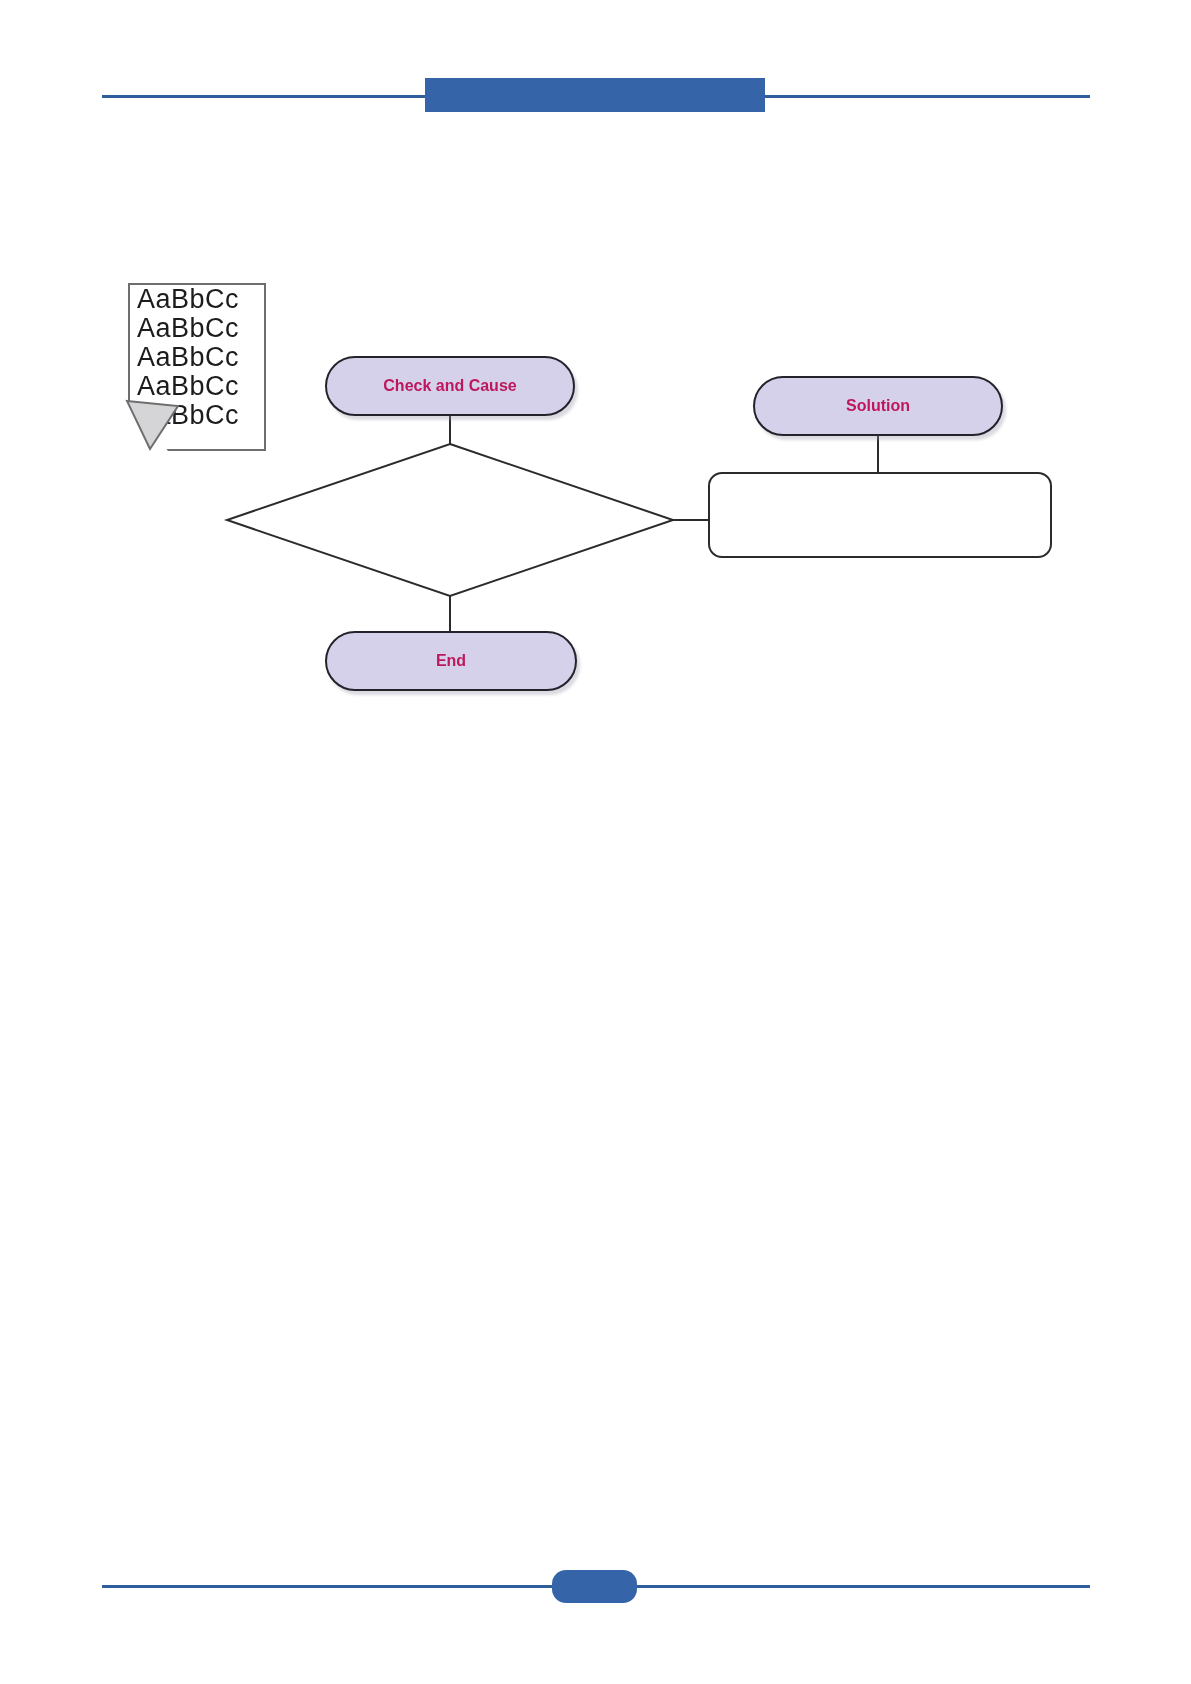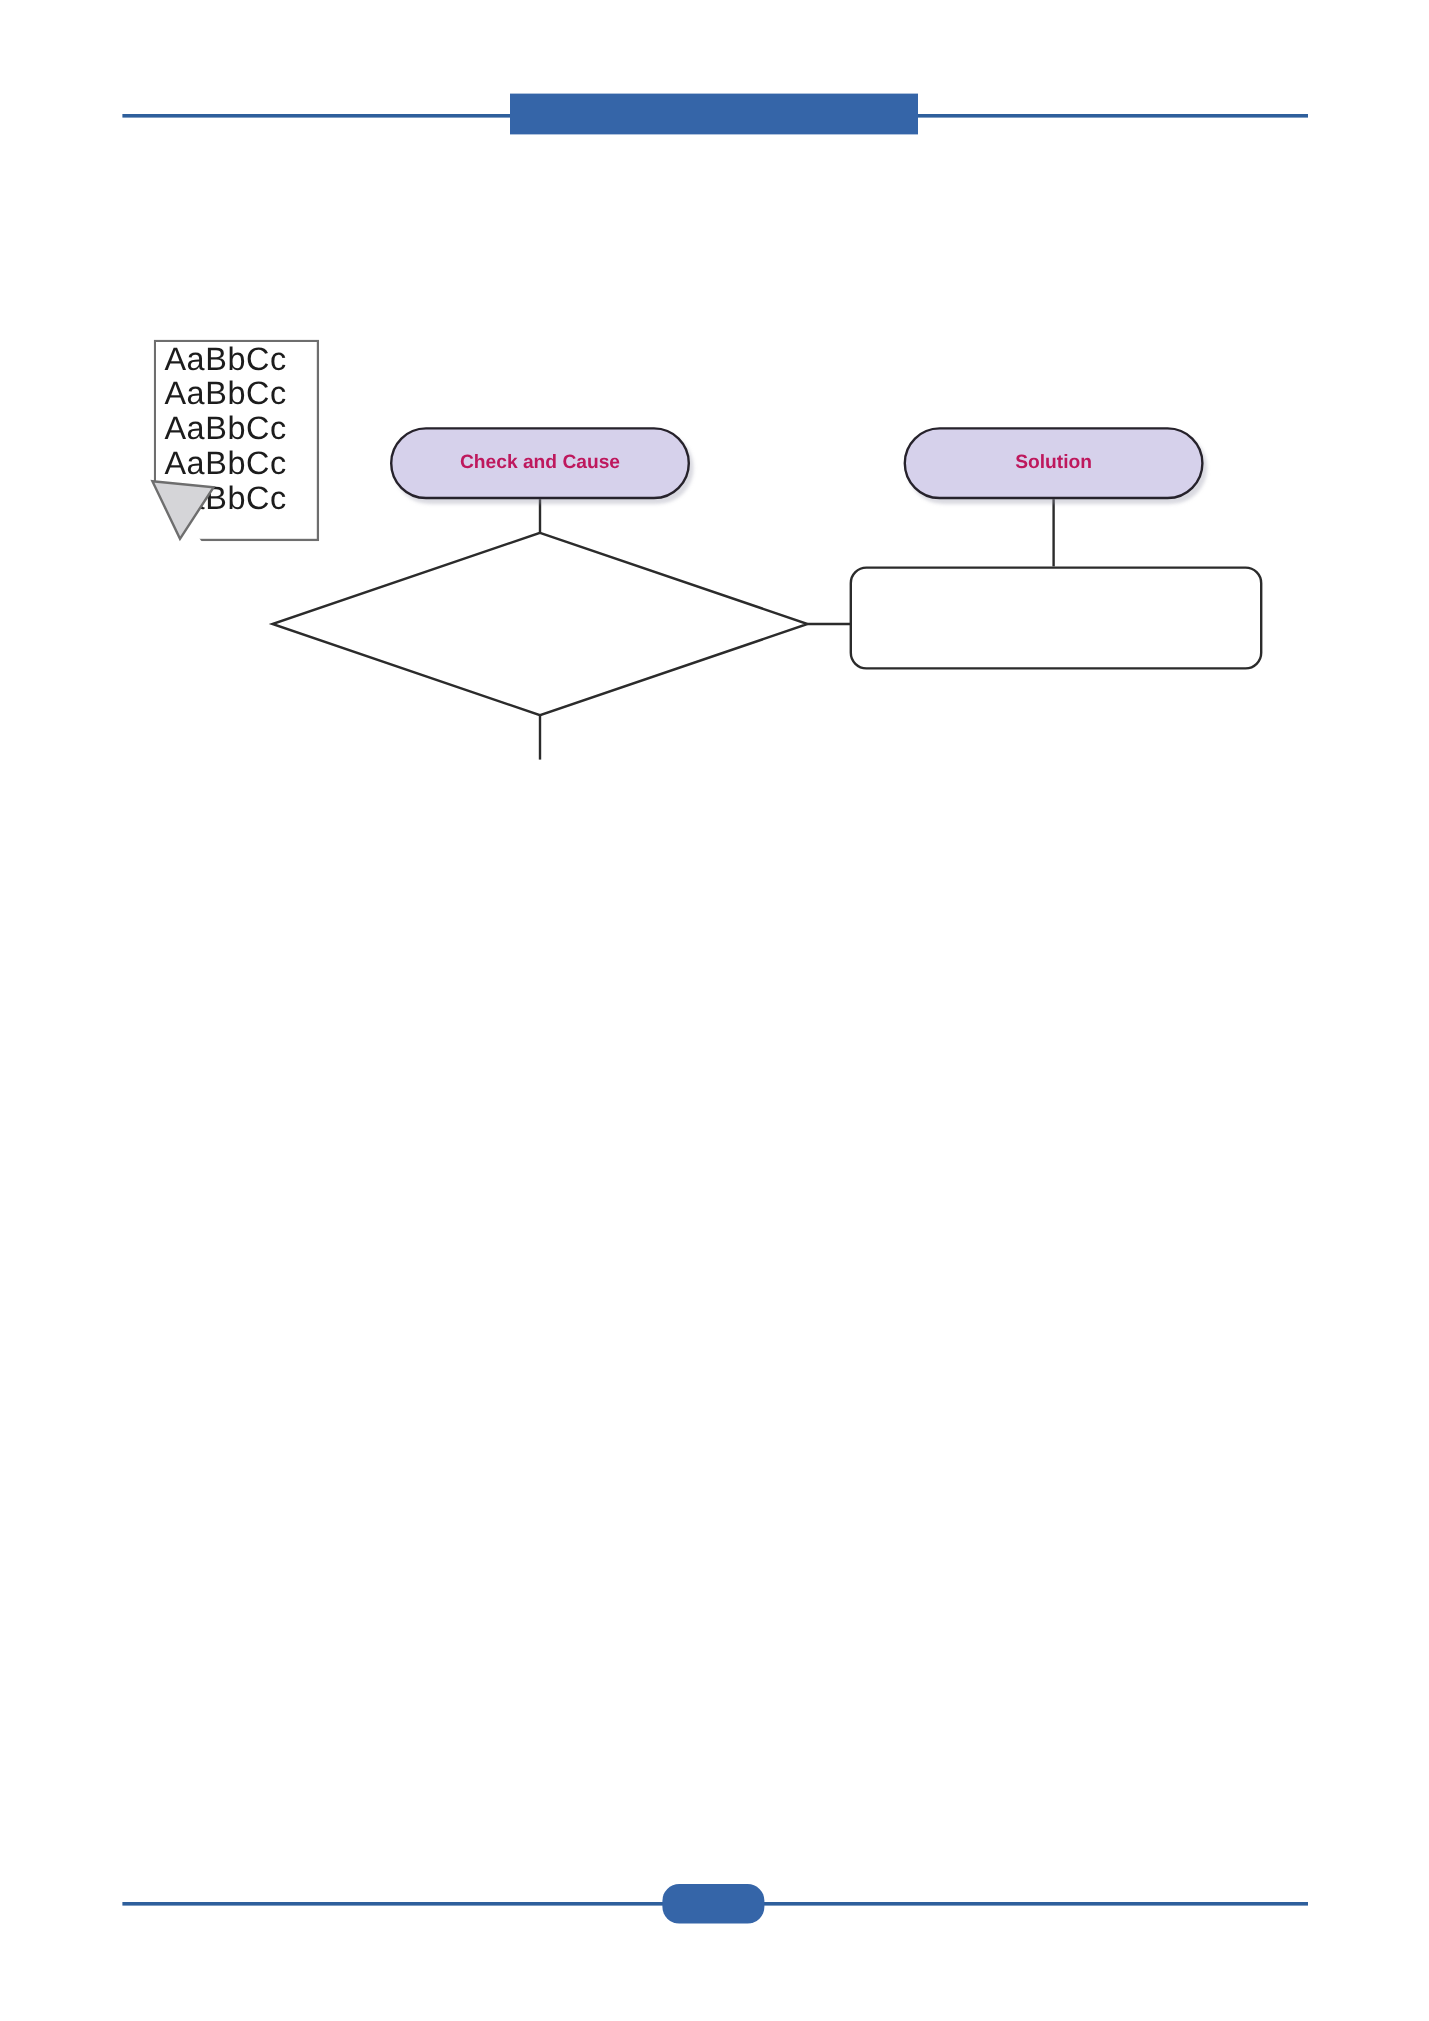--- a/index.html
+++ b/index.html
@@ -38,21 +38,21 @@
 
   
   .flow-svg { position:absolute; left:0; top:0; width:1191px; height:1684px; }
   .pill {
     position:absolute; height:60px; border:2px solid #26222B; border-radius:30px;
     background:#D6D1EB; display:flex; align-items:center; justify-content:center;
     font-size:16px; font-weight:bold; color:#be185d;
     box-shadow:3px 4px 3px rgba(150,150,170,0.35);
   }
   .pill-check { left:325px; top:356px; width:250px; }
-  .pill-solution { left:753px; top:356px; width:250px; }
+  .pill-solution { left:753px; top:376px; width:250px; }
   .pill-end { left:325px; top:631px; width:252px; }
   .solution-box {
     position:absolute; left:708px; top:472px; width:344px; height:86px;
     background:#ffffff; border:2px solid #2B2B2B; border-radius:14px;
   }
 
   
   .footer-rule {
     position:absolute; left:102px; top:1585px; width:988px; height:3px;
     background:#2E5F9C;
@@ -99,17 +99,20 @@
 
   <div class="pill pill-check">
     <span>Check and Cause</span>
   </div>
   <div class="pill pill-solution">
     <span>Solution</span>
   </div>
   <div class="solution-box">
     <span></span>
   </div>
+  <div class="pill pill-end">
+    <span>End</span>
+  </div>
 
   <div class="footer-rule"></div>
   <div class="footer-badge"></div>
 
 </div>
 
 </body></html>

